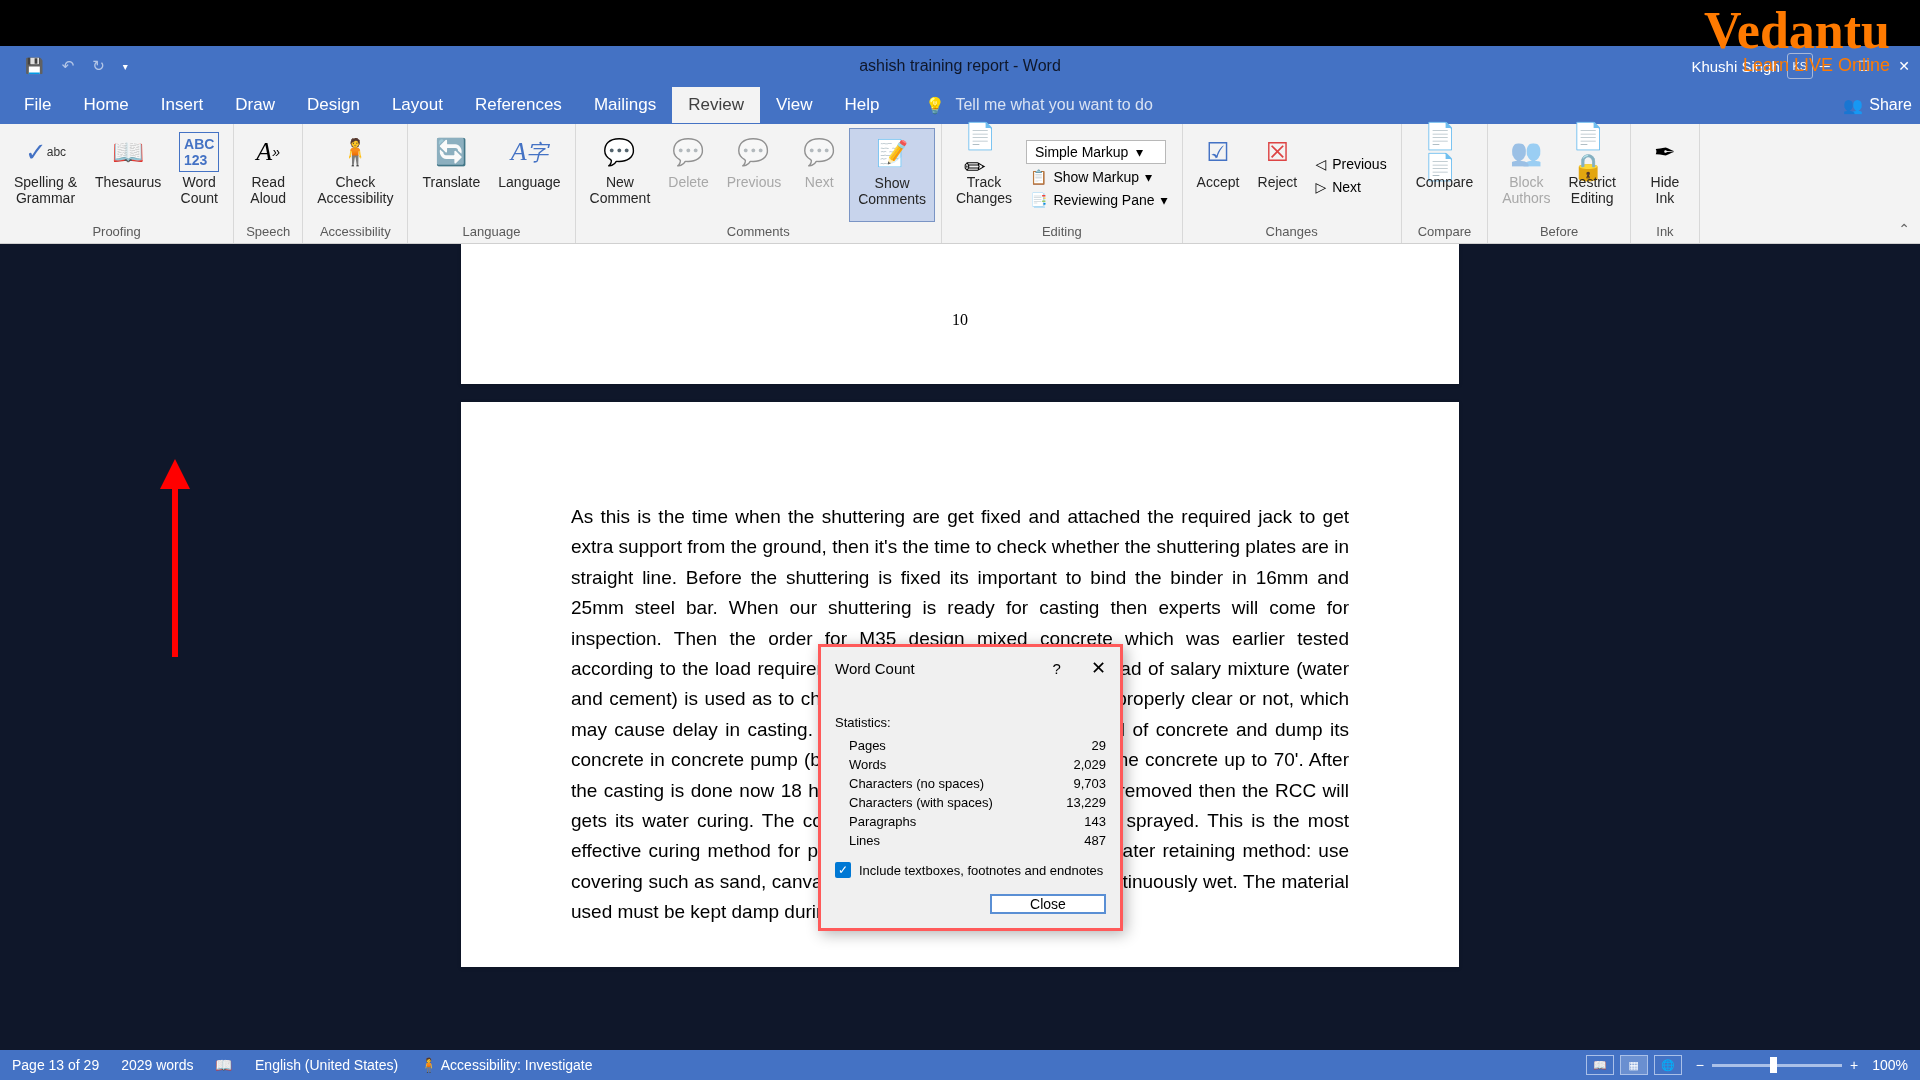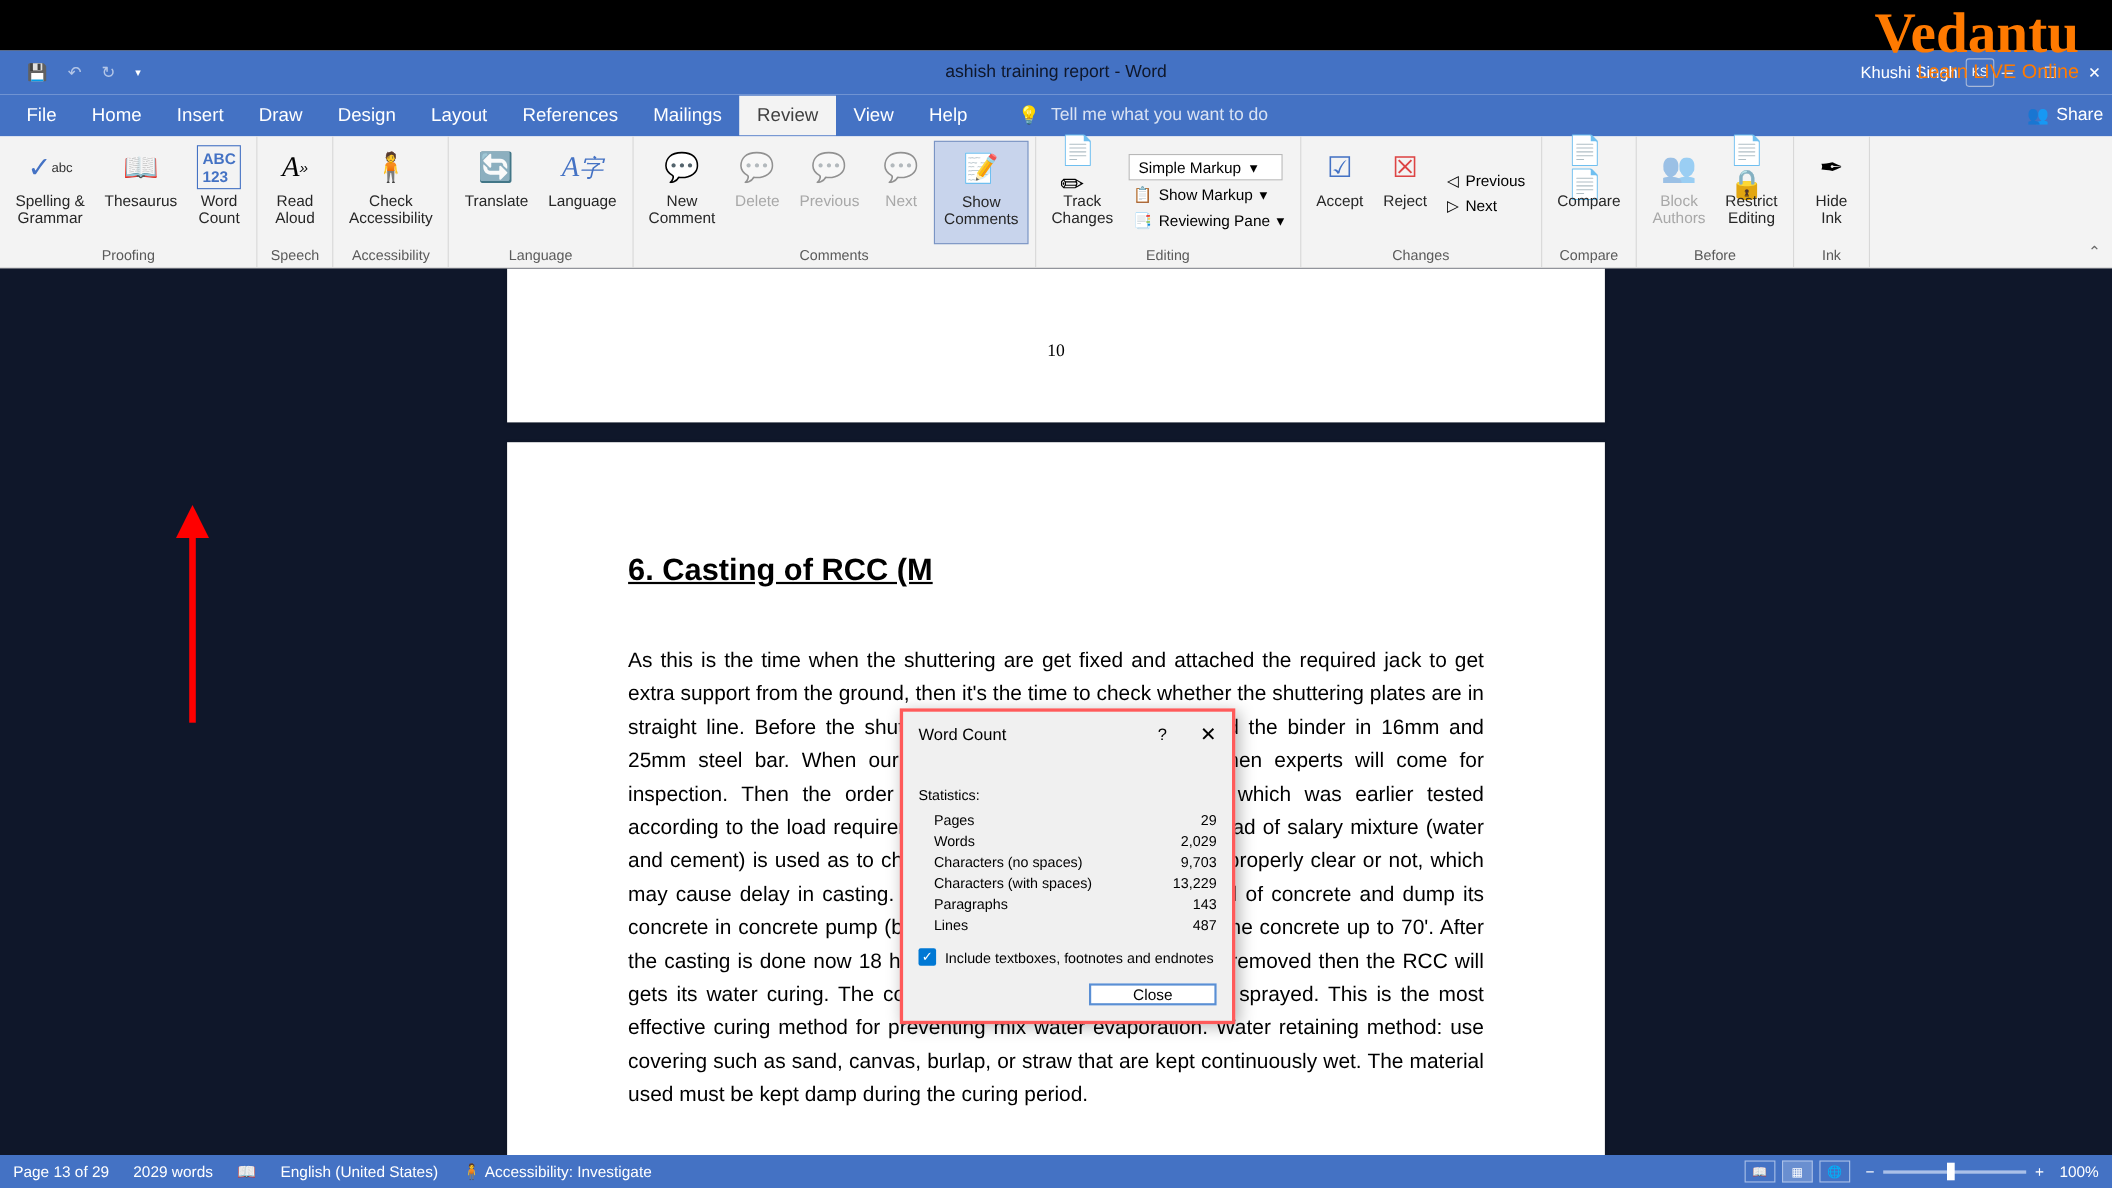--- a/index.html
+++ b/index.html
@@ -263,21 +263,20 @@
     </div>
     <span class="collapse-arrow">⌃</span>
   </div>
 
   <div class="doc-area">
     <div class="page-wrap">
       <div class="page-top">
         <div class="page-num">10</div>
       </div>
       <div class="page-main">
-        <div class="heading">6. Casting of RCC (M</div>
         <div class="body-text">As this is the time when the shuttering are get fixed and attached the required jack to get extra support from the ground, then it's the time to check whether the shuttering plates are in straight line. Before the shuttering is fixed its important to bind the binder in 16mm and 25mm steel bar. When our shuttering is ready for casting then experts will come for inspection. Then the order for M35 design mixed concrete which was earlier tested according to the load requirement. The first thing is done is spread of salary mixture (water and cement) is used as to check whether the machine pump is properly clear or not, which may cause delay in casting. Then TM machine reaches with full of concrete and dump its concrete in concrete pump (boom pressure). That machine lifts the concrete up to 70'. After the casting is done now 18 hours or more the shuttering will be removed then the RCC will gets its water curing. The concrete is flooded, ponded, or mist sprayed. This is the most effective curing method for preventing mix water evaporation. Water retaining method: use covering such as sand, canvas, burlap, or straw that are kept continuously wet. The material used must be kept damp during the curing period.</div>
       </div>
     </div>
 
     <div class="arrow">
       <div class="arrow-head"></div>
       <div class="arrow-line"></div>
     </div>
 
     <div class="dialog">

